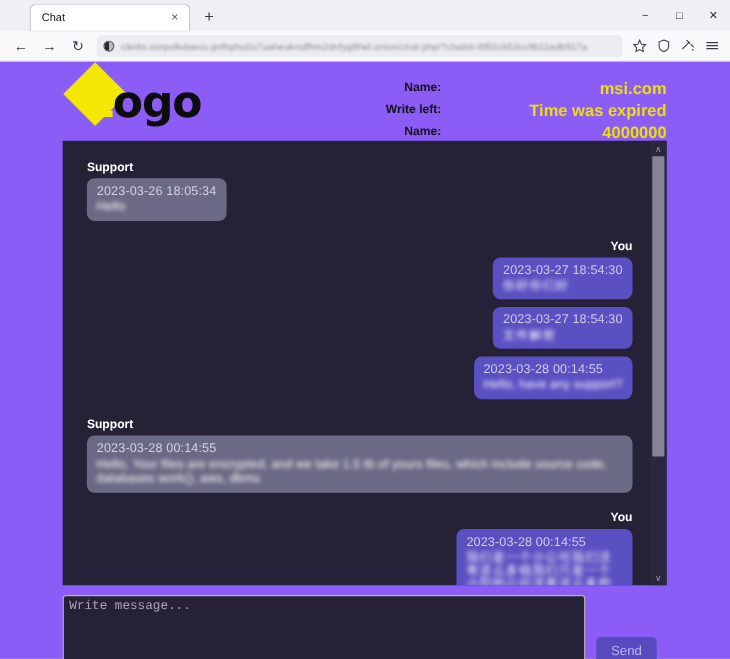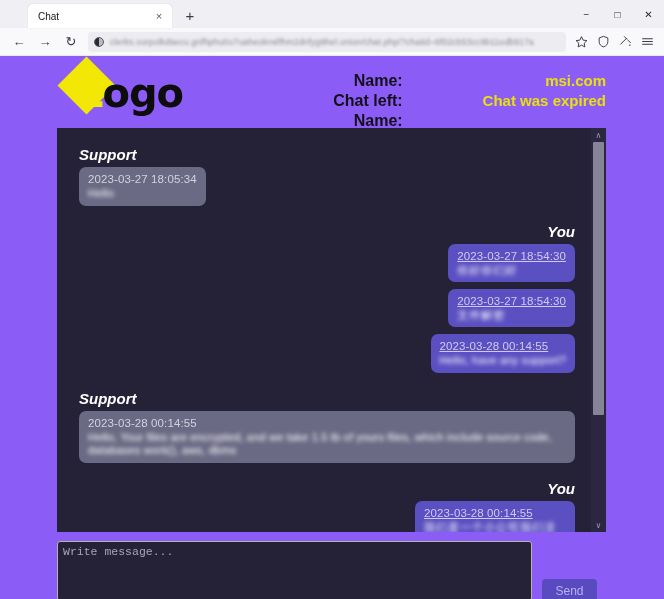--- a/index.html
+++ b/index.html
@@ -206,21 +206,21 @@
     padding-top: 10px;
   }
   .meta-labels, .meta-values {
     display: flex;
     flex-direction: column;
     gap: 1px;
   }
   .meta-labels { text-align: right; margin-right: 32px; }
   .meta-values { text-align: right; margin-left: 48px; }
   .meta-label {
-    font-size: 16px;
+    font-size: 11px;
     font-weight: 700;
     color: #141018;
     line-height: 19px;
     white-space: nowrap;
   }
   .meta-value {
     font-size: 15px;
     font-weight: 700;
     color: #e9e00c;
     line-height: 19px;
@@ -238,46 +238,45 @@
   .chat-scroll {
     flex: 1;
     overflow: hidden;
     padding: 18px 16px 10px 22px;
     box-sizing: border-box;
     position: relative;
   }
   .msg-group { margin-bottom: 10px; }
   .msg-group.right { text-align: right; }
   .who {
-    font-size: 15px;
+    font-size: 11px;
     font-weight: 700;
     color: #ffffff;
     margin-bottom: 4px;
     display: block;
-    font-style: italic;
   }
   .bubble {
     display: inline-block;
     border-radius: 7px;
     padding: 5px 9px 6px 9px;
     text-align: left;
     max-width: 92%;
     margin-bottom: 7px;
     box-sizing: border-box;
   }
   .bubble.support { background: #6b6a85; }
   .bubble.you { background: #5b50c2; }
   .stamp {
     display: block;
     font-size: 11.5px;
     color: #d3d1e0;
     line-height: 15px;
     letter-spacing: .1px;
   }
-  .bubble.you .stamp { color: #cfcaf0; text-decoration: underline; }
+  .bubble.you .stamp { color: #cfcaf0; }
   .body {
     display: block;
     font-size: 11px;
     color: #ffffff;
     line-height: 13px;
     filter: blur(2.1px);
     letter-spacing: .2px;
     word-break: break-word;
   }
   .body.cjk { letter-spacing: 1px; line-height: 12px; }
@@ -402,37 +401,38 @@
   <div class="page">
 
     <div class="site-header">
       <div class="logo">
         <div class="diamond"></div>
         <div class="logo-text"><span class="l-yellow">L</span><span>ogo</span></div>
       </div>
       <div class="meta">
         <div class="meta-labels">
           <span class="meta-label">Name:</span>
-          <span class="meta-label">Chat left:</span>
+          <span class="meta-label">Write left:</span>
           <span class="meta-label">Name:</span>
         </div>
         <div class="meta-values">
           <span class="meta-value">msi.com</span>
-          <span class="meta-value">Chat was expired</span>
+          <span class="meta-value">Time was expired</span>
+          <span class="meta-value">4000000</span>
         </div>
       </div>
     </div>
 
     <div class="chat-wrap">
       <div class="chat-scroll">
 
         <div class="msg-group">
           <span class="who">Support</span>
           <div class="bubble support">
-            <span class="stamp">2023-03-27 18:05:34</span>
+            <span class="stamp">2023-03-26 18:05:34</span>
             <span class="body">Hello</span>
           </div>
         </div>
 
         <div class="msg-group right">
           <span class="who">You</span>
           <div class="bubble you">
             <span class="stamp">2023-03-27 18:54:30</span>
             <span class="body cjk">你好你们好</span>
           </div>

